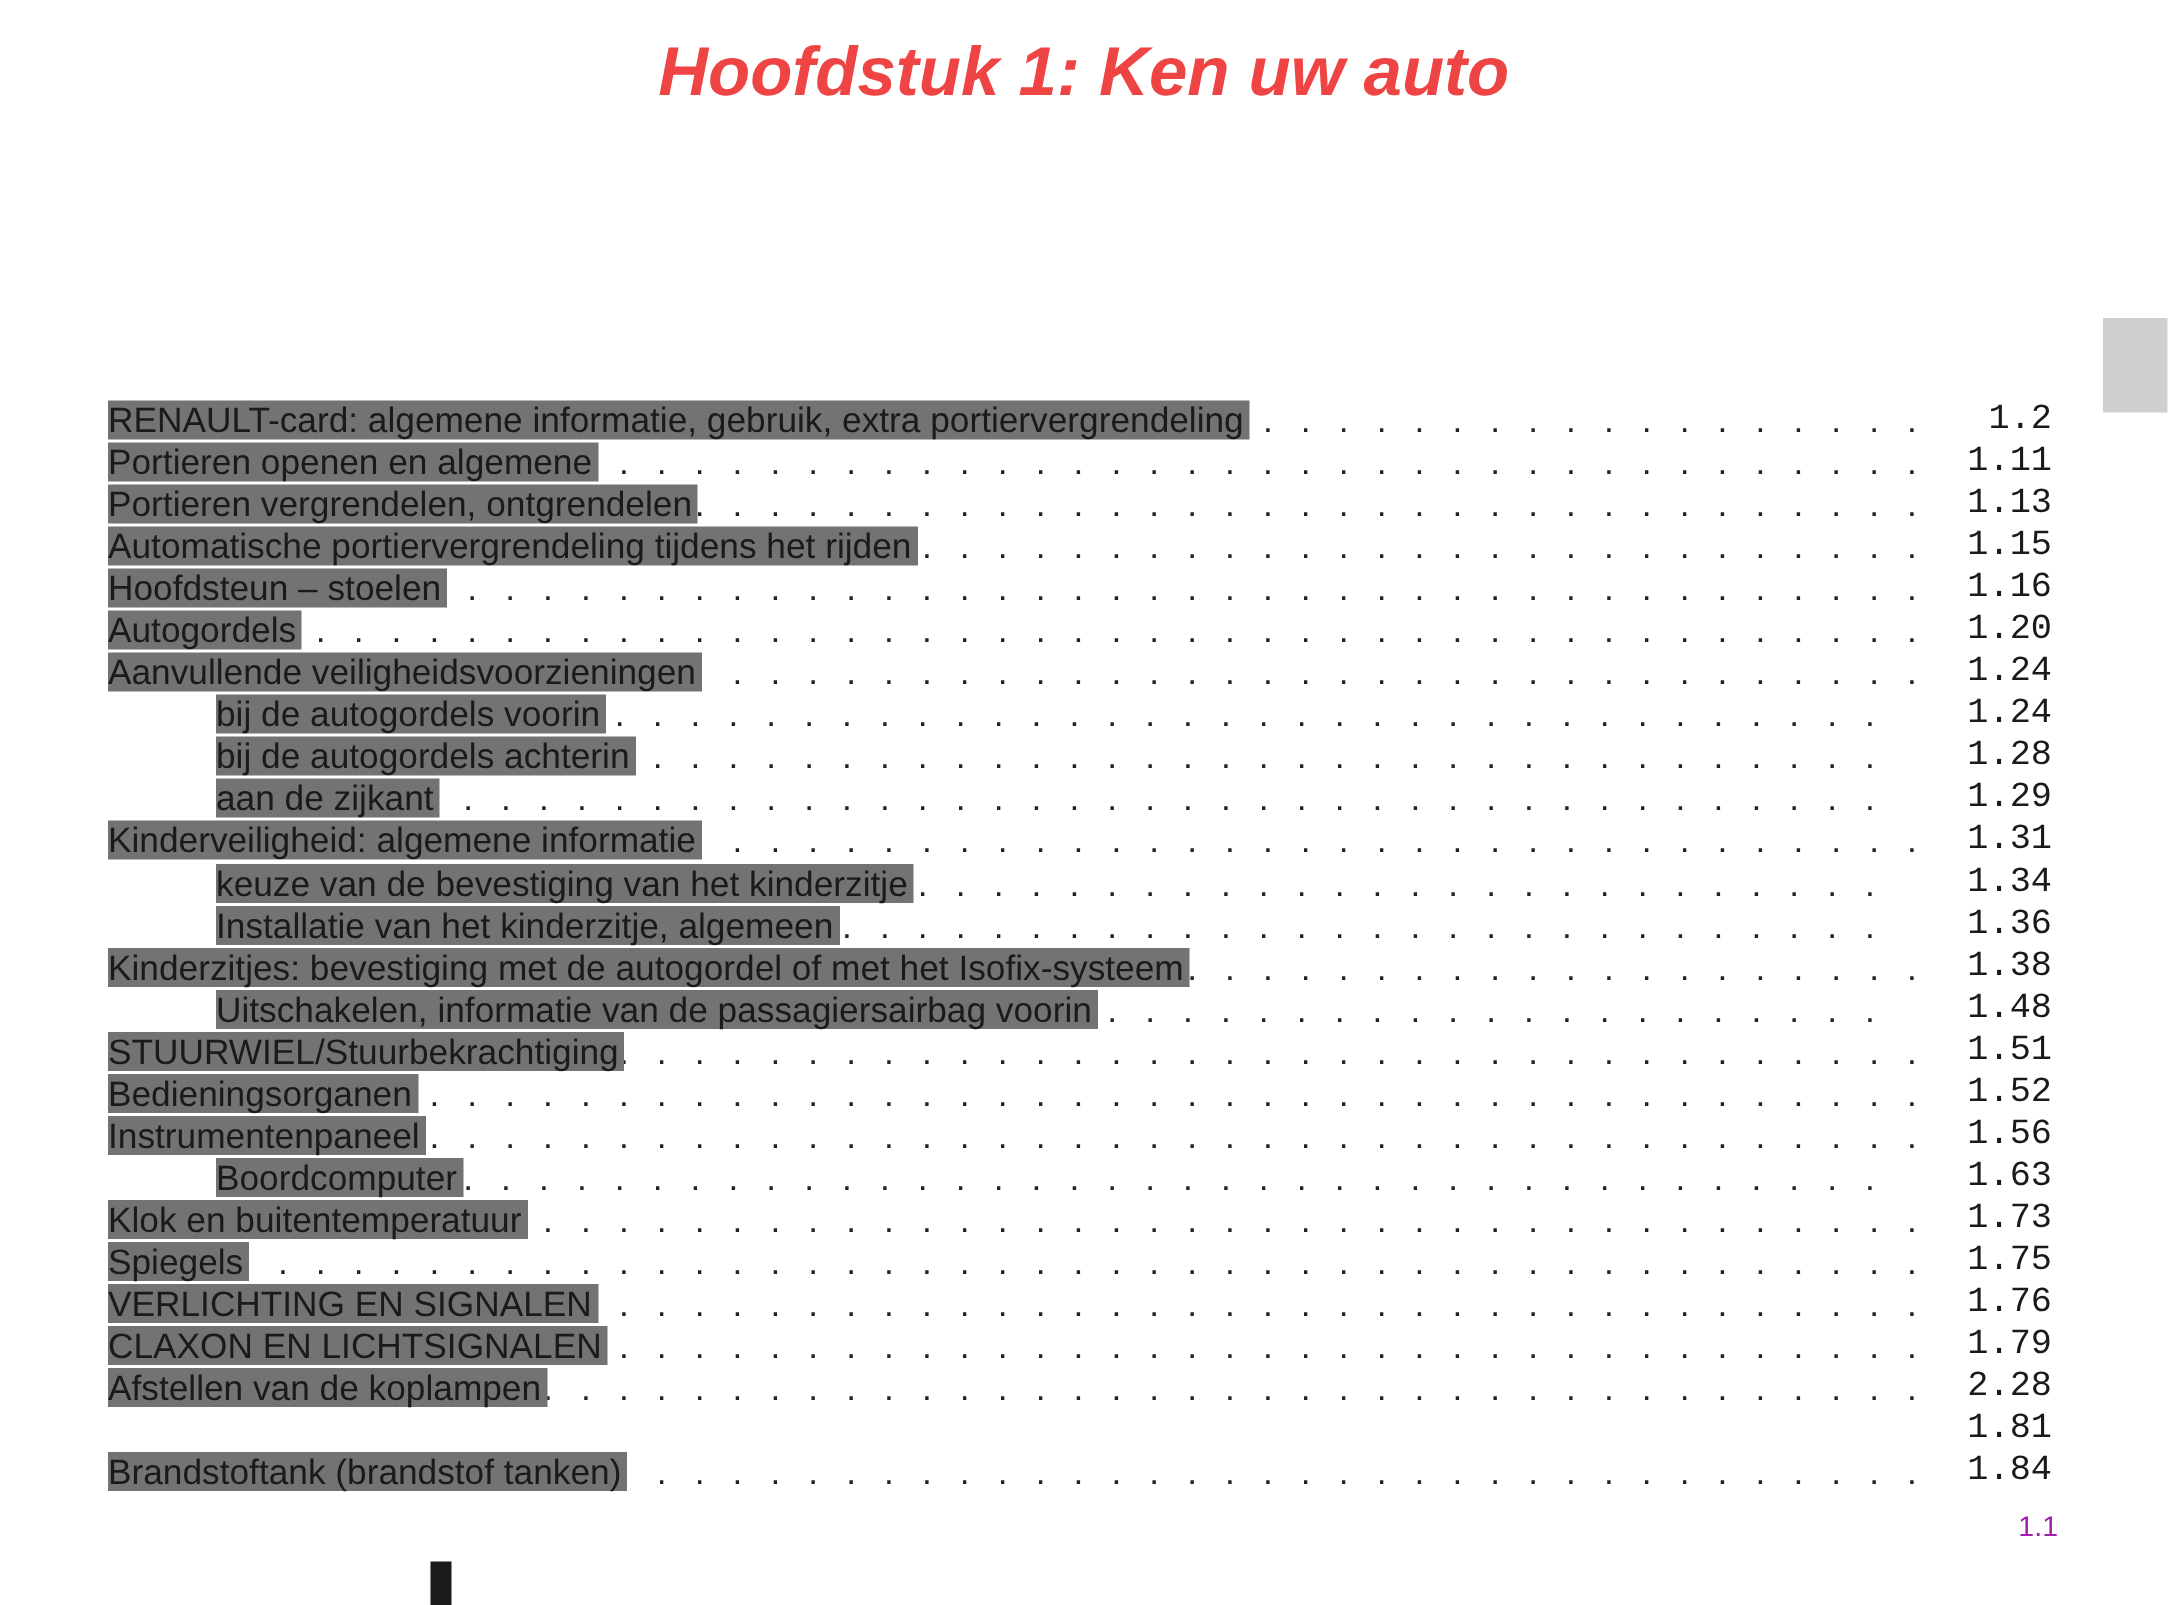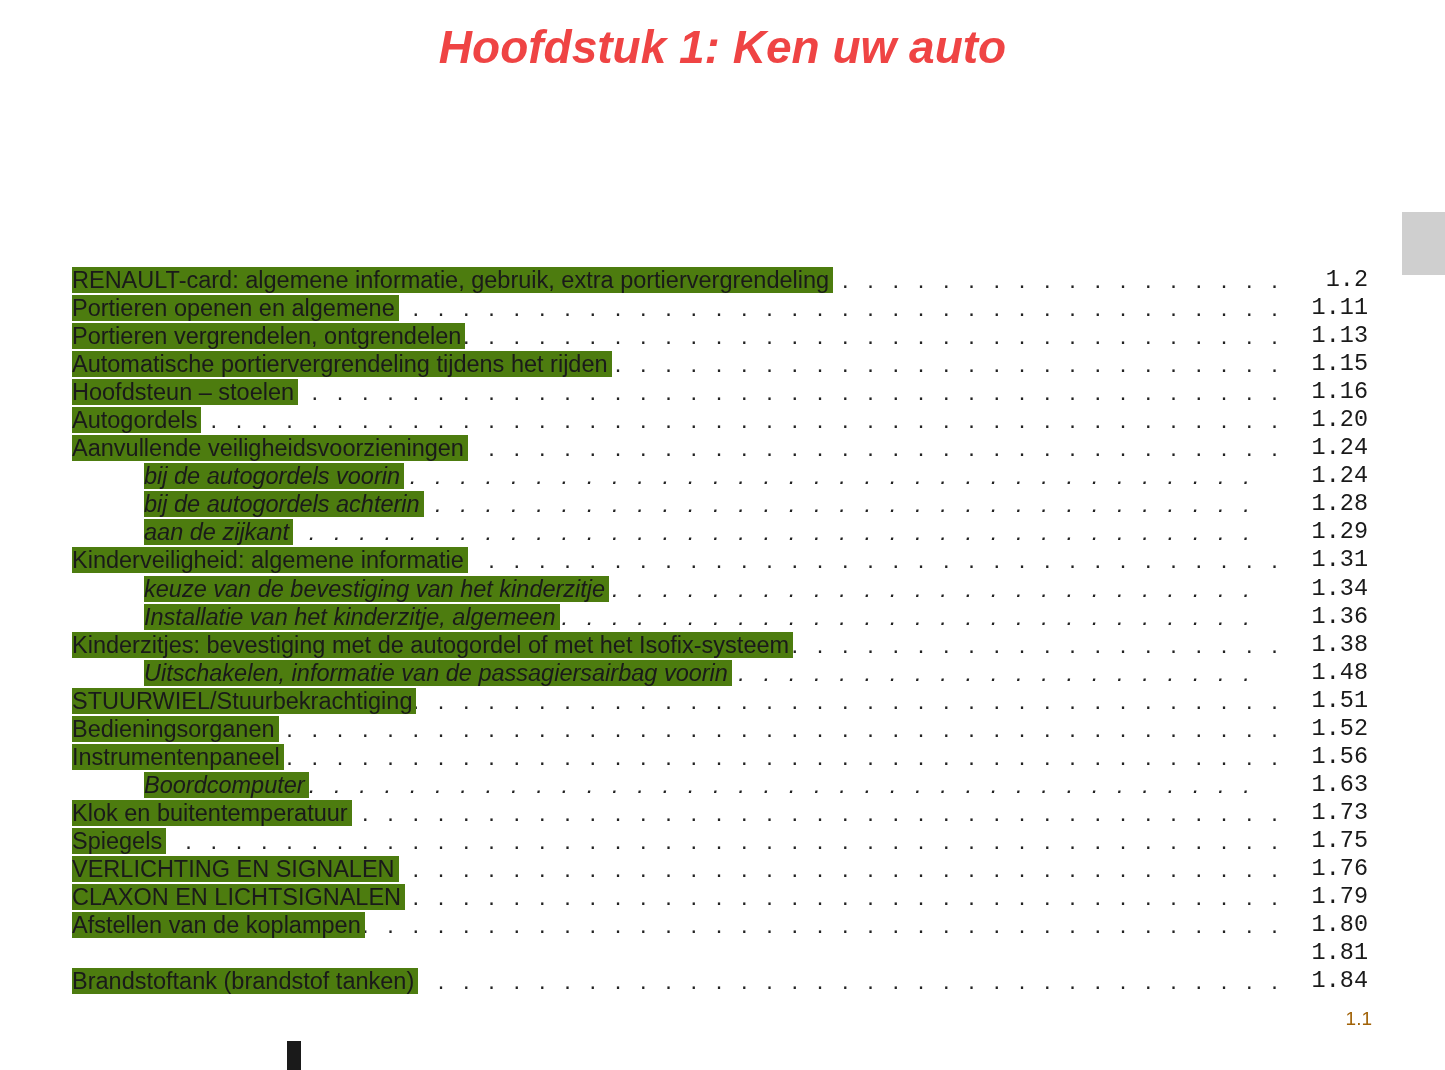--- a/index.html
+++ b/index.html
@@ -20,32 +20,32 @@
     position: absolute; left: 72px; top: 266px; width: 1300px;
   }
   .toc-row {
     position: relative; height: 28.05px; line-height: 28px; font-size: 23.5px;
     white-space: nowrap;
   }
   .toc-row .lead {
     position: absolute; left: 0; top: 0; overflow: hidden; white-space: nowrap;
     width: 1212px;
   }
-  .toc-row.sub .lead { left: 72px; width: 1112px; font-style: italic; }
-  .toc-row .label { background: #4d7c0f; padding-right: 4px; position: relative; z-index: 1; }
+  .toc-row.sub .lead { left: 72px; width: 1112px; }
+  .toc-row .label { background: #737373; padding-right: 4px; position: relative; z-index: 1; }
   .toc-row .dots {
     position: absolute; left: 0; top: 0; right: 0; z-index: 0;
     letter-spacing: 6.1px; color: #222; text-align: right; direction: rtl;
   }
   .toc-row .page {
     position: absolute; right: 4px; top: 0; text-align: right; width: 80px; font-family: Liberation Mono, monospace;
   }
   .footer-page {
     position: absolute; left: 1330px; top: 1008px; width: 42px; text-align: right;
-    font-size: 19px; color: #a16207;
+    font-size: 19px; color: #a21caf;
   }
   .crop-mark {
     position: absolute; left: 287px; top: 1041px; width: 14px; height: 29px; background: #1a1a1a;
   }
 </style>
 </head>
 <body>
 
 <div class="title">Hoofdstuk 1: Ken uw auto</div>
 <div class="tab-marker"></div>
@@ -138,21 +138,21 @@
     <div class="toc-row">
       <div class="lead"><span class="label">VERLICHTING EN SIGNALEN</span><span class="dots">. . . . . . . . . . . . . . . . . . . . . . . . . . . . . . . . . . . . . . . . . . . . . . . . . . . . . . . . . . . . . . . . . . . . . . . . . . . . . . . . . . . . . . . . . . . . . . . . . . . . . . . . . . . . . . . .</span></div>
       <span class="page">1.76</span>
     </div>
     <div class="toc-row">
       <div class="lead"><span class="label">CLAXON EN LICHTSIGNALEN</span><span class="dots">. . . . . . . . . . . . . . . . . . . . . . . . . . . . . . . . . . . . . . . . . . . . . . . . . . . . . . . . . . . . . . . . . . . . . . . . . . . . . . . . . . . . . . . . . . . . . . . . . . . . . . . . . . . . . . . .</span></div>
       <span class="page">1.79</span>
     </div>
     <div class="toc-row">
       <div class="lead"><span class="label">Afstellen van de koplampen</span><span class="dots">. . . . . . . . . . . . . . . . . . . . . . . . . . . . . . . . . . . . . . . . . . . . . . . . . . . . . . . . . . . . . . . . . . . . . . . . . . . . . . . . . . . . . . . . . . . . . . . . . . . . . . . . . . . . . . . .</span></div>
-      <span class="page">1.80</span>
+      <span class="page">2.28</span>
     </div>
     <div class="toc-row">
       <div class="lead"><span class="dots">. . . . . . . . . . . . . . . . . . . . . . . . . . . . . . . . . . . . . . . . . . . . . . . . . . . . . . . . . . . . . . . . . . . . . . . . . . . . . . . . . . . . . . . . . . . . . . . . . . . . . . . . . . . . . . . .</span></div>
       <span class="page">1.81</span>
     </div>
     <div class="toc-row">
       <div class="lead"><span class="label">Brandstoftank (brandstof tanken)</span><span class="dots">. . . . . . . . . . . . . . . . . . . . . . . . . . . . . . . . . . . . . . . . . . . . . . . . . . . . . . . . . . . . . . . . . . . . . . . . . . . . . . . . . . . . . . . . . . . . . . . . . . . . . . . . . . . . . . . .</span></div>
       <span class="page">1.84</span>
     </div>
   </div>

